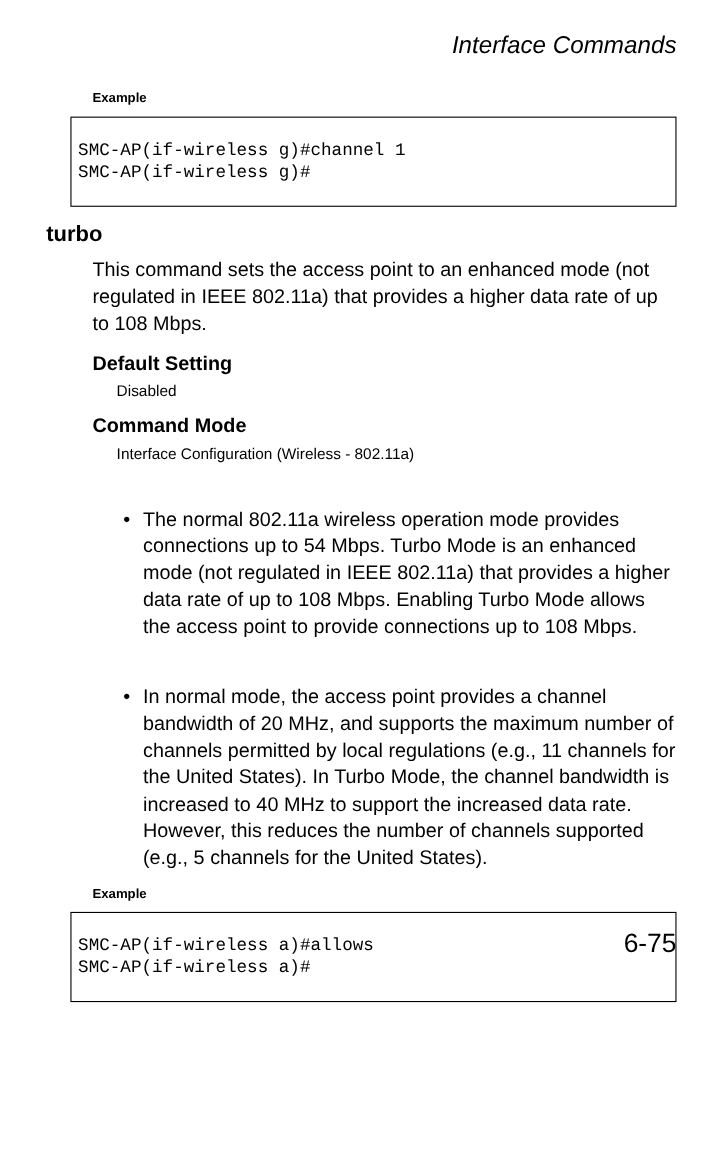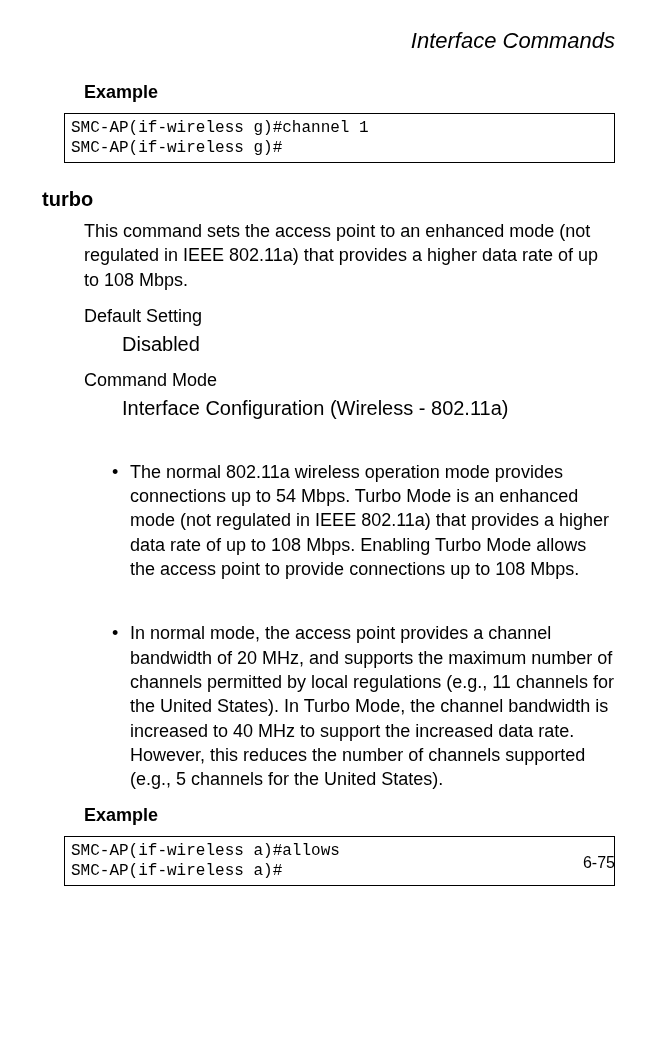--- a/index.html
+++ b/index.html
@@ -20,57 +20,57 @@
   }
   .header {
     text-align: right;
     font-style: italic;
     font-size: 22px;
     font-family: Arial, Helvetica, sans-serif;
     margin-bottom: 28px;
   }
   .h-example {
     font-weight: bold;
-    font-size: 18px;
+    font-size: 12px;
     margin-left: 42px;
     margin-bottom: 10px;
   }
   .code-block {
     border: 1px solid #000;
     font-family: "Courier New", Courier, monospace;
     font-size: 16px;
-    padding: 4px 6px;
+    padding: 20px 6px;
     margin-left: 22px;
     margin-right: 0;
     line-height: 1.25;
     white-space: pre;
   }
   .cmd-name {
     font-weight: bold;
     font-size: 20px;
-    margin-top: 25px;
+    margin-top: 14px;
     margin-bottom: 8px;
   }
   .body-text {
     font-size: 18px;
     line-height: 1.35;
     margin-left: 42px;
     margin-right: 0;
     margin-bottom: 8px;
   }
   .sub-head {
-    font-weight: normal;
+    font-weight: bold;
     font-size: 18px;
     margin-left: 42px;
     margin-top: 14px;
     margin-bottom: 6px;
   }
   .sub-body {
-    font-size: 20px;
-    margin-left: 80px;
+    font-size: 14px;
+    margin-left: 64px;
     margin-bottom: 6px;
   }
   ul.usage {
     list-style: none;
     padding: 0;
     margin: 0 0 14px 70px;
   }
   ul.usage li {
     position: relative;
     font-size: 18px;
@@ -82,21 +82,21 @@
   ul.usage li::before {
     content: "•";
     position: absolute;
     left: 0;
     top: 0;
   }
   .page-num {
     position: absolute;
     bottom: 24px;
     right: 42px;
-    font-size: 16px;
+    font-size: 24px;
   }
 </style>
 </head>
 <body>
 
 <div class="page">
 
   <div class="header">Interface Commands</div>
 
   <div class="h-example">Example</div>

